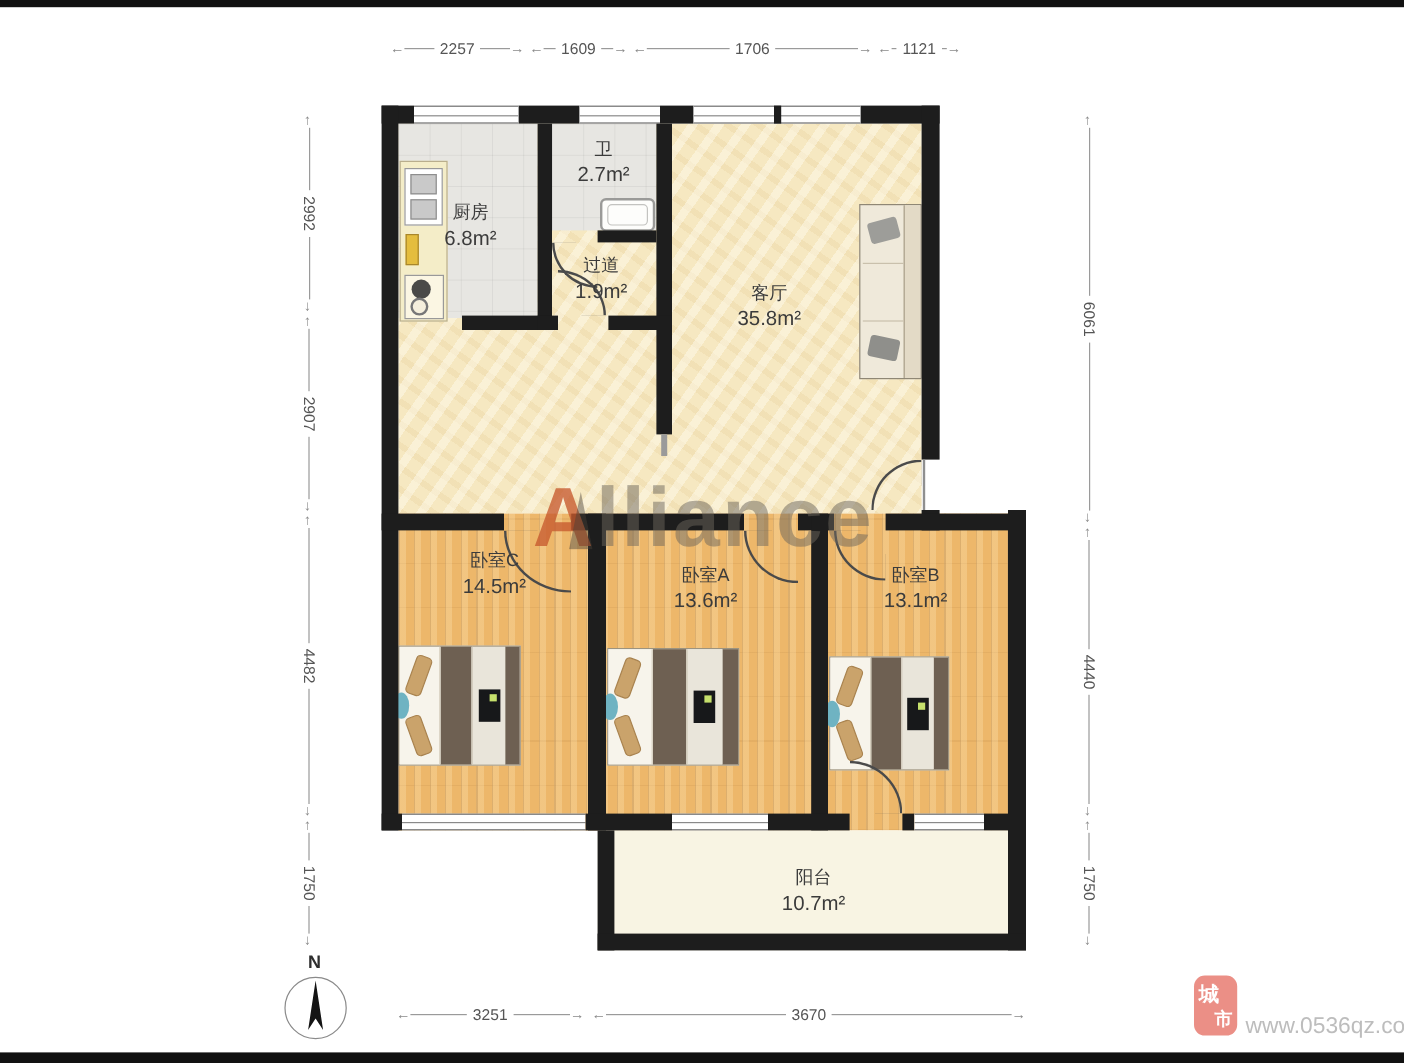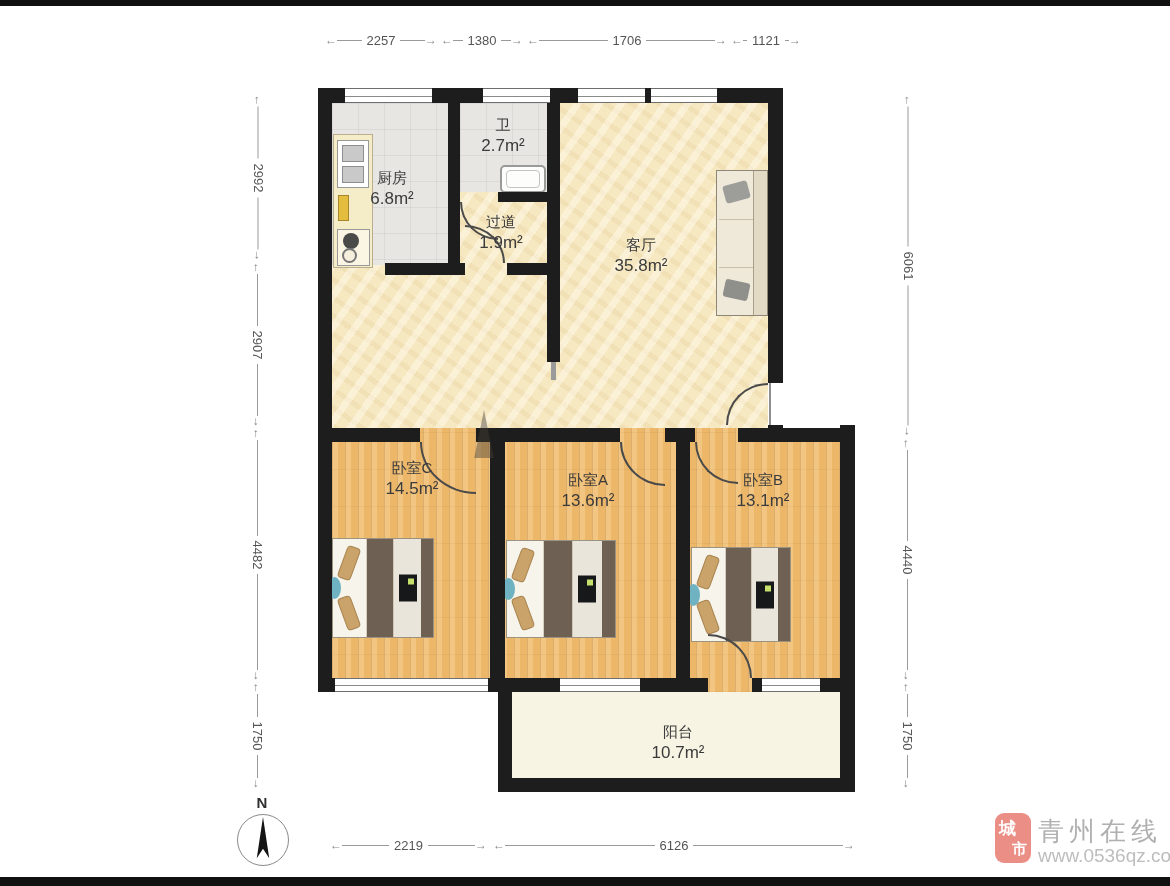--- a/index.html
+++ b/index.html
@@ -234,33 +234,34 @@
   </div>
   <div class="room-label" style="left:763px;top:470px;">
     <div class="rname">卧室B</div>
     <div class="rarea">13.1m²</div>
   </div>
   <div class="room-label" style="left:678px;top:722px;">
     <div class="rname">阳台</div>
     <div class="rarea">10.7m²</div>
   </div>
 
+  <div class="watermark"><span class="lead">A</span><span>lliance</span></div>
   <div class="tower"></div>
 
   <div class="dim" style="left:325px;top:33px;width:112px;">
     <span class="ar">←</span>
       <span class="ln"></span>
       <span class="lb">2257</span>
       <span class="ln"></span>
       <span class="ar">→</span>
   </div>
   <div class="dim" style="left:441px;top:33px;width:82px;">
     <span class="ar">←</span>
       <span class="ln"></span>
-      <span class="lb">1380</span>
+      <span class="lb">1609</span>
       <span class="ln"></span>
       <span class="ar">→</span>
   </div>
   <div class="dim" style="left:527px;top:33px;width:200px;">
     <span class="ar">←</span>
       <span class="ln"></span>
       <span class="lb">1706</span>
       <span class="ln"></span>
       <span class="ar">→</span>
   </div>
@@ -319,41 +320,40 @@
     <span class="ar">←</span>
       <span class="ln"></span>
       <span class="lb">1750</span>
       <span class="ln"></span>
       <span class="ar">→</span>
   </div>
 
   <div class="dim" style="left:330px;top:838px;width:157px;">
     <span class="ar">←</span>
       <span class="ln"></span>
-      <span class="lb">2219</span>
+      <span class="lb">3251</span>
       <span class="ln"></span>
       <span class="ar">→</span>
   </div>
   <div class="dim" style="left:493px;top:838px;width:362px;">
     <span class="ar">←</span>
       <span class="ln"></span>
-      <span class="lb">6126</span>
+      <span class="lb">3670</span>
       <span class="ln"></span>
       <span class="ar">→</span>
   </div>
 
   <div class="compass">
     <div class="cn">N</div>
     <div class="circ">
       <div class="needle"></div>
     </div>
   </div>
 
   <div class="branding">
     <div class="seal">
       <span class="s1">城</span>
       <span class="s2">市</span>
     </div>
-    <div class="site-name">青州在线</div>
     <div class="site-url">www.0536qz.com</div>
   </div>
 
 </div>
 
 </body></html>

